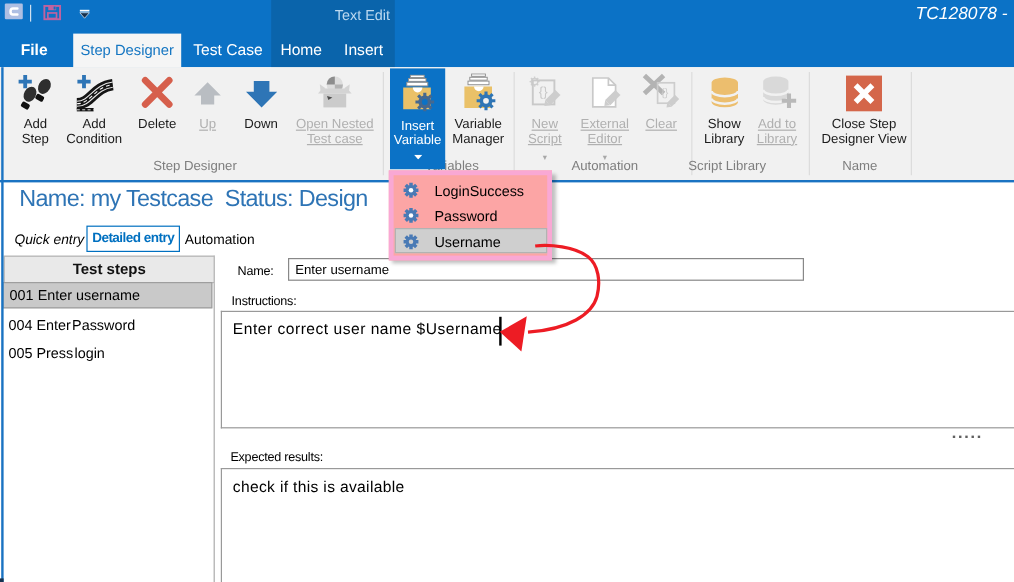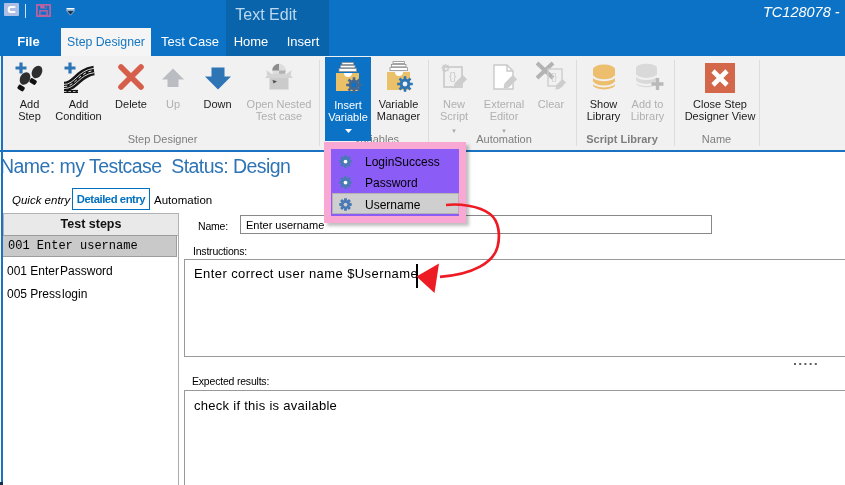--- a/index.html
+++ b/index.html
@@ -1,60 +1,60 @@
 <!DOCTYPE html>
 <html><head><meta charset="utf-8">
 <style>
 html,body{margin:0;padding:0;}
 body{width:845px;height:485px;overflow:hidden;position:relative;
  font-family:"Liberation Sans",sans-serif;background:#fff;}
 .abs{position:absolute;}
 
 #titlebar{left:0;top:0;width:845px;height:56px;background:#0b72c6;}
 #ctxgrp{left:226px;top:0;width:103px;height:56px;background:#0a64ab;}
-#ctxlabel{left:226px;top:6px;width:80px;text-align:center;color:#bcd9f0;font-size:16px;}
+#ctxlabel{left:226px;top:6px;width:80px;text-align:center;color:#bcd9f0;font-size:12px;padding-left:36px;}
 #tcnum{left:763px;top:4px;color:#fff;font-size:14.5px;font-style:italic;}
 
 #appicon{left:4px;top:3px;width:15px;height:13px;background:#aebfe3;border-radius:1px;}
 #qatsep{left:25px;top:4px;width:1px;height:14px;background:#cfe0ef;}
 
 .tab{top:28px;height:28px;line-height:28px;color:#fff;font-size:13px;text-align:center;}
 #tab-active{left:61px;top:28px;width:90px;height:28px;background:#f5f5f5;color:#1576c2;line-height:28px;font-size:12.3px;text-align:center;white-space:nowrap;z-index:2;}
 
 #ribbon{left:0;top:56px;width:845px;height:94px;background:#f1f1f1;}
 #ribline{left:0;top:150px;width:845px;height:2px;background:#1a73c2;}
 .vsep{top:60px;width:1px;height:86px;background:#dcdcdc;}
 .rbtn{top:56px;text-align:center;}
 .ricon{position:absolute;top:5px;left:50%;margin-left:-16px;width:32px;height:32px;}
 .rlabel{position:absolute;top:43px;left:0;right:0;font-size:11px;line-height:11.6px;color:#1c1c1c;}
-.dis .rlabel{color:#b0b0b0;}
+.dis .rlabel{color:#b0b0b0;text-decoration:underline;}
 .glabel{top:133px;font-size:11px;color:#7e7e7e;text-align:center;}
 .drop{position:absolute;left:0;right:0;top:71px;font-size:7px;color:#a8a8a8;}
 
 #ivbtn{left:325px;top:57px;width:46px;height:84px;background:#0b72c6;text-align:center;z-index:3;}
 #ivbtn .rlabel{color:#fff;}
 
-#menu{left:324px;top:142px;width:128px;height:67px;background:#8b5cf6;border:7px solid #f9a8d4;box-shadow:3px 3px 3px rgba(0,0,0,0.25);z-index:10;}
+#menu{left:324px;top:142px;width:128px;height:67px;background:#fca5a5;border:4px solid #f9a8d4;box-shadow:3px 3px 3px rgba(0,0,0,0.25);z-index:10;}
 .mitem{position:absolute;left:1px;width:125px;height:21px;font-size:12px;color:#000;}
 .mitem .txt{position:absolute;left:33px;top:4px;}
 .mitem svg{position:absolute;left:6px;top:3px;}
 #mi3bg{position:absolute;left:1px;top:44px;width:125px;height:19px;background:#cfcfcf;border:1px solid #b2b2b2;}
 
 #leftborder{left:1px;top:56px;width:2px;height:429px;background:#1a73c2;}
-#hname{left:0;top:155px;font-size:19.5px;letter-spacing:-0.55px;color:#2e74b5;}
+#hname{left:16px;top:155px;font-size:19.5px;letter-spacing:-0.55px;color:#2e74b5;}
 .subtab{top:194px;font-size:11.5px;color:#000;}
 #dtab{left:72px;top:188px;width:76px;height:20px;border:1px solid #0070c0;color:#0070c0;font-weight:bold;font-size:11.3px;letter-spacing:-0.45px;text-align:center;line-height:20px;white-space:nowrap;}
 
 #panel{left:3px;top:213px;width:175px;height:272px;border-right:1px solid #ababab;background:#fff;}
 #phead{left:3px;top:213px;width:174px;height:21px;background:#e9e9e9;border:1px solid #b3b3b3;font-weight:bold;font-size:12.5px;text-align:center;line-height:21px;color:#111;}
-#prow1{left:2px;top:235px;width:175px;height:22px;background:#c9c9c9;border:1px solid #9e9e9e;font-size:12px;line-height:21px;padding-left:5px;box-sizing:border-box;font-family:Liberation Mono, monospace;}
+#prow1{left:2px;top:235px;width:175px;height:22px;background:#c9c9c9;border:1px solid #9e9e9e;font-size:12px;line-height:21px;padding-left:5px;box-sizing:border-box;}
 .prow{left:3px;font-size:12px;}
 
 .flabel{font-size:10.5px;letter-spacing:-0.2px;color:#000;}
-#nameinput{left:240px;top:215px;width:472px;height:19px;border:1px solid #888;background:#fff;font-size:11px;line-height:19px;padding-left:5px;box-sizing:border-box;}
+#nameinput{left:240px;top:215px;width:430px;height:19px;border:1px solid #888;background:#fff;font-size:11px;line-height:19px;padding-left:5px;box-sizing:border-box;}
 #instr{left:184px;top:259px;width:700px;height:98px;border:1px solid #999;border-right:none;background:#fff;font-size:13px;letter-spacing:0.42px;padding:6px 0 0 9px;box-sizing:border-box;}
 #exp{left:184px;top:390px;width:700px;height:130px;border:1px solid #999;border-right:none;background:#fff;font-size:13px;letter-spacing:0.28px;padding:7px 0 0 9px;box-sizing:border-box;}
 #caret{left:416px;top:264px;width:1.5px;height:24px;background:#000;}
 #dots{left:794px;top:363px;width:2.4px;height:2.4px;background:#606060;box-shadow:5.2px 0 #606060,10.4px 0 #606060,15.6px 0 #606060,20.8px 0 #606060;}
 #botcorner{left:0;top:482px;width:3px;height:3px;background:#16324f;}
 </style></head>
 <body>
 <div class="abs" id="titlebar"></div>
 <div class="abs" id="ctxgrp"></div>
 <div class="abs" id="ctxlabel">Text Edit</div>
@@ -248,42 +248,42 @@
    <path d="M4 7 a10.5 4.2 0 0 1 21 0 v15 a10.5 4.2 0 0 1 -21 0 z"></path>
   </g>
   <g fill="none" stroke="#f1f1f1" stroke-width="2">
    <path d="M4 13.8 a10.5 4.2 0 0 0 21 0"></path>
    <path d="M4 19.8 a10.5 4.2 0 0 0 21 0"></path>
   </g>
   <path d="M25.5 17 v12 M19.5 23 h12" stroke="#b9b9b9" stroke-width="3.4"></path>
  </svg>
  <div class="rlabel">Add to<br>Library</div>
 </div>
-<div class="abs glabel" style="left:573px;width:98px;font-weight:bold;">Script Library</div>
+<div class="abs glabel" style="left:557px;width:98px;">Script Library</div>
 
 <div class="abs rbtn" style="left:683px;width:74px;">
  <svg class="ricon" viewBox="0 0 32 32">
   <rect x="1" y="2" width="30" height="30" fill="#d4664a"></rect>
   <path d="M9 10 L23 24 M23 10 L9 24" stroke="#fff" stroke-width="4.6"></path>
  </svg>
  <div class="rlabel">Close Step<br>Designer View</div>
 </div>
 <div class="abs glabel" style="left:674px;width:85px;">Name</div>
 
 <div class="abs" id="ribline"></div>
 
 <div class="abs" id="hname">Name: my Testcase&nbsp; Status: Design</div>
 <div class="abs subtab" style="left:12px;font-style:italic;">Quick entry</div>
 <div class="abs" id="dtab">Detailed entry</div>
 <div class="abs subtab" style="left:154px;">Automation</div>
 
 <div class="abs" id="panel"></div>
 <div class="abs" id="phead">Test steps</div>
 <div class="abs" id="prow1">001 Enter username</div>
-<div class="abs prow" style="top:264px;left:7px;">001 Enter Password</div>
+<div class="abs prow" style="top:264px;left:7px;">004 Enter Password</div>
 <div class="abs prow" style="top:287px;left:7px;">005 Press login</div>
 
 <div class="abs flabel" style="left:198px;top:220px;">Name:</div>
 <div class="abs" id="nameinput">Enter username</div>
 <div class="abs flabel" style="left:193px;top:245px;">Instructions:</div>
 <div class="abs" id="instr">Enter correct user name $Username</div>
 <div class="abs" id="caret"></div>
 <div class="abs" id="dots"></div>
 <div class="abs flabel" style="left:192px;top:375px;">Expected results:</div>
 <div class="abs" id="exp">check if this is available</div>

